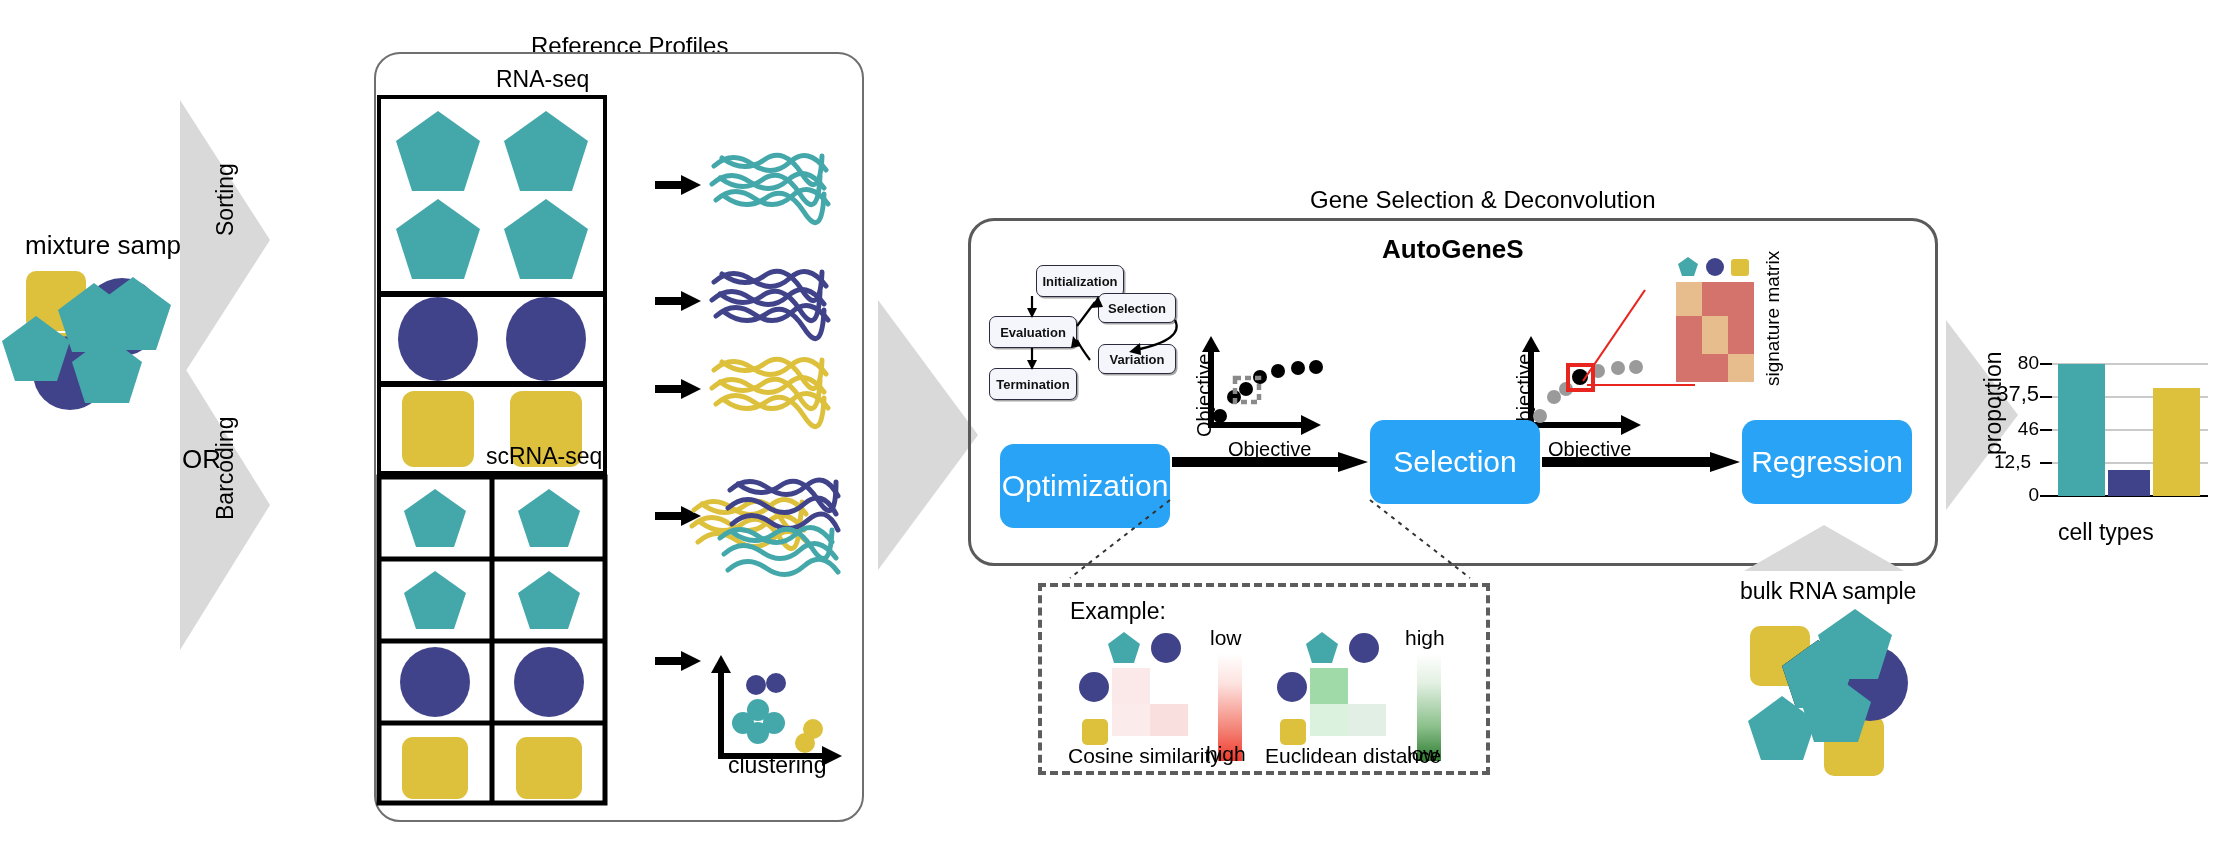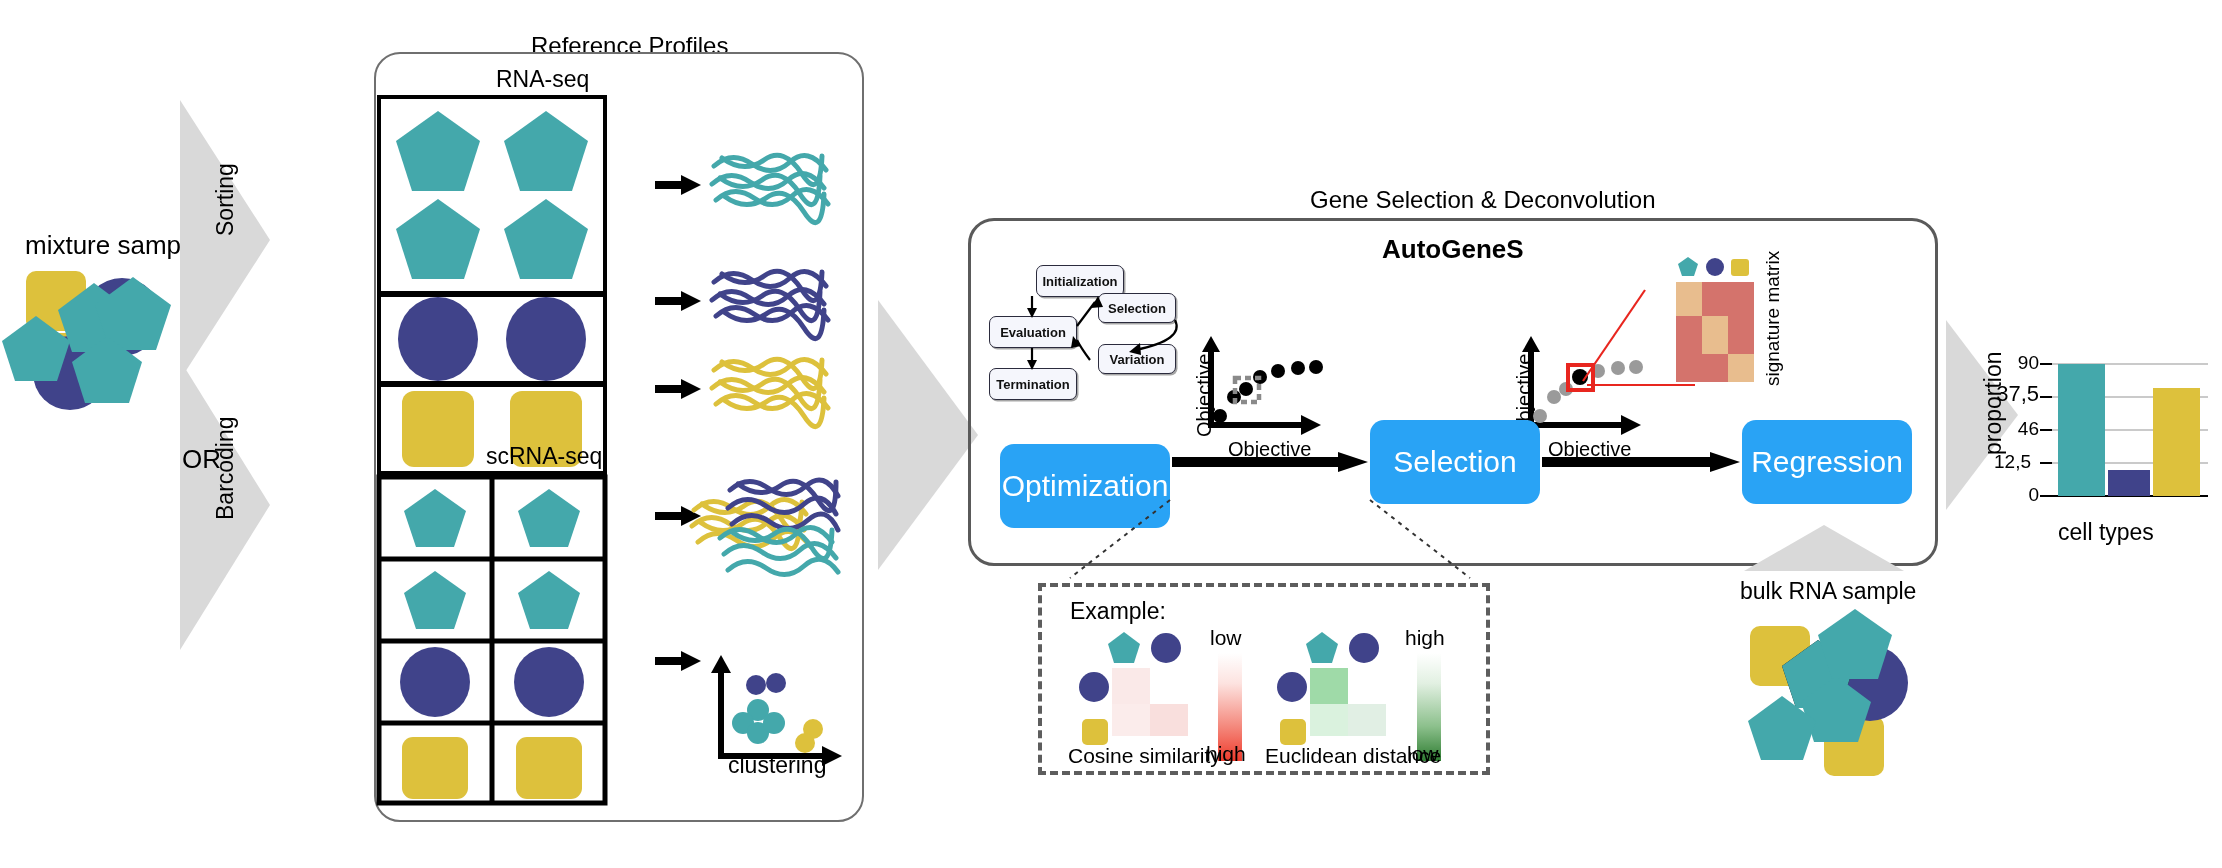--- a/index.html
+++ b/index.html
@@ -448,19 +448,19 @@
       <line x1="22" y1="47" x2="34" y2="47"></line>
       <line x1="22" y1="80" x2="34" y2="80"></line>
       <line x1="22" y1="113" x2="34" y2="113"></line>
       <line x1="22" y1="146" x2="190" y2="146"></line>
     </g>
     <rect x="40" y="14" width="47" height="132" fill="#44a8ab"></rect>
     <rect x="90" y="120" width="42" height="26" fill="#40438a"></rect>
     <rect x="135" y="38" width="47" height="108" fill="#ddc13c"></rect>
   </svg>
 </div>
-<div class="abs" style="left:2011px;top:352px;font-size:19px;text-align:right;width:28px;">90</div>
+<div class="abs" style="left:2011px;top:352px;font-size:19px;text-align:right;width:28px;">80</div>
 <div class="abs" style="left:1994px;top:381px;font-size:22px;text-align:right;width:45px;">37,5</div>
 <div class="abs" style="left:2011px;top:418px;font-size:19px;text-align:right;width:28px;">46</div>
 <div class="abs" style="left:1994px;top:451px;font-size:19px;text-align:left;width:45px;">12,5</div>
 <div class="abs" style="left:2013px;top:484px;font-size:19px;text-align:right;width:26px;">0</div>
 <div class="abs rot" style="left:1980px;top:455px;font-size:23px;">proportion</div>
 <div class="abs" style="left:2058px;top:519px;font-size:23px;">cell types</div>
 
 </body></html>

